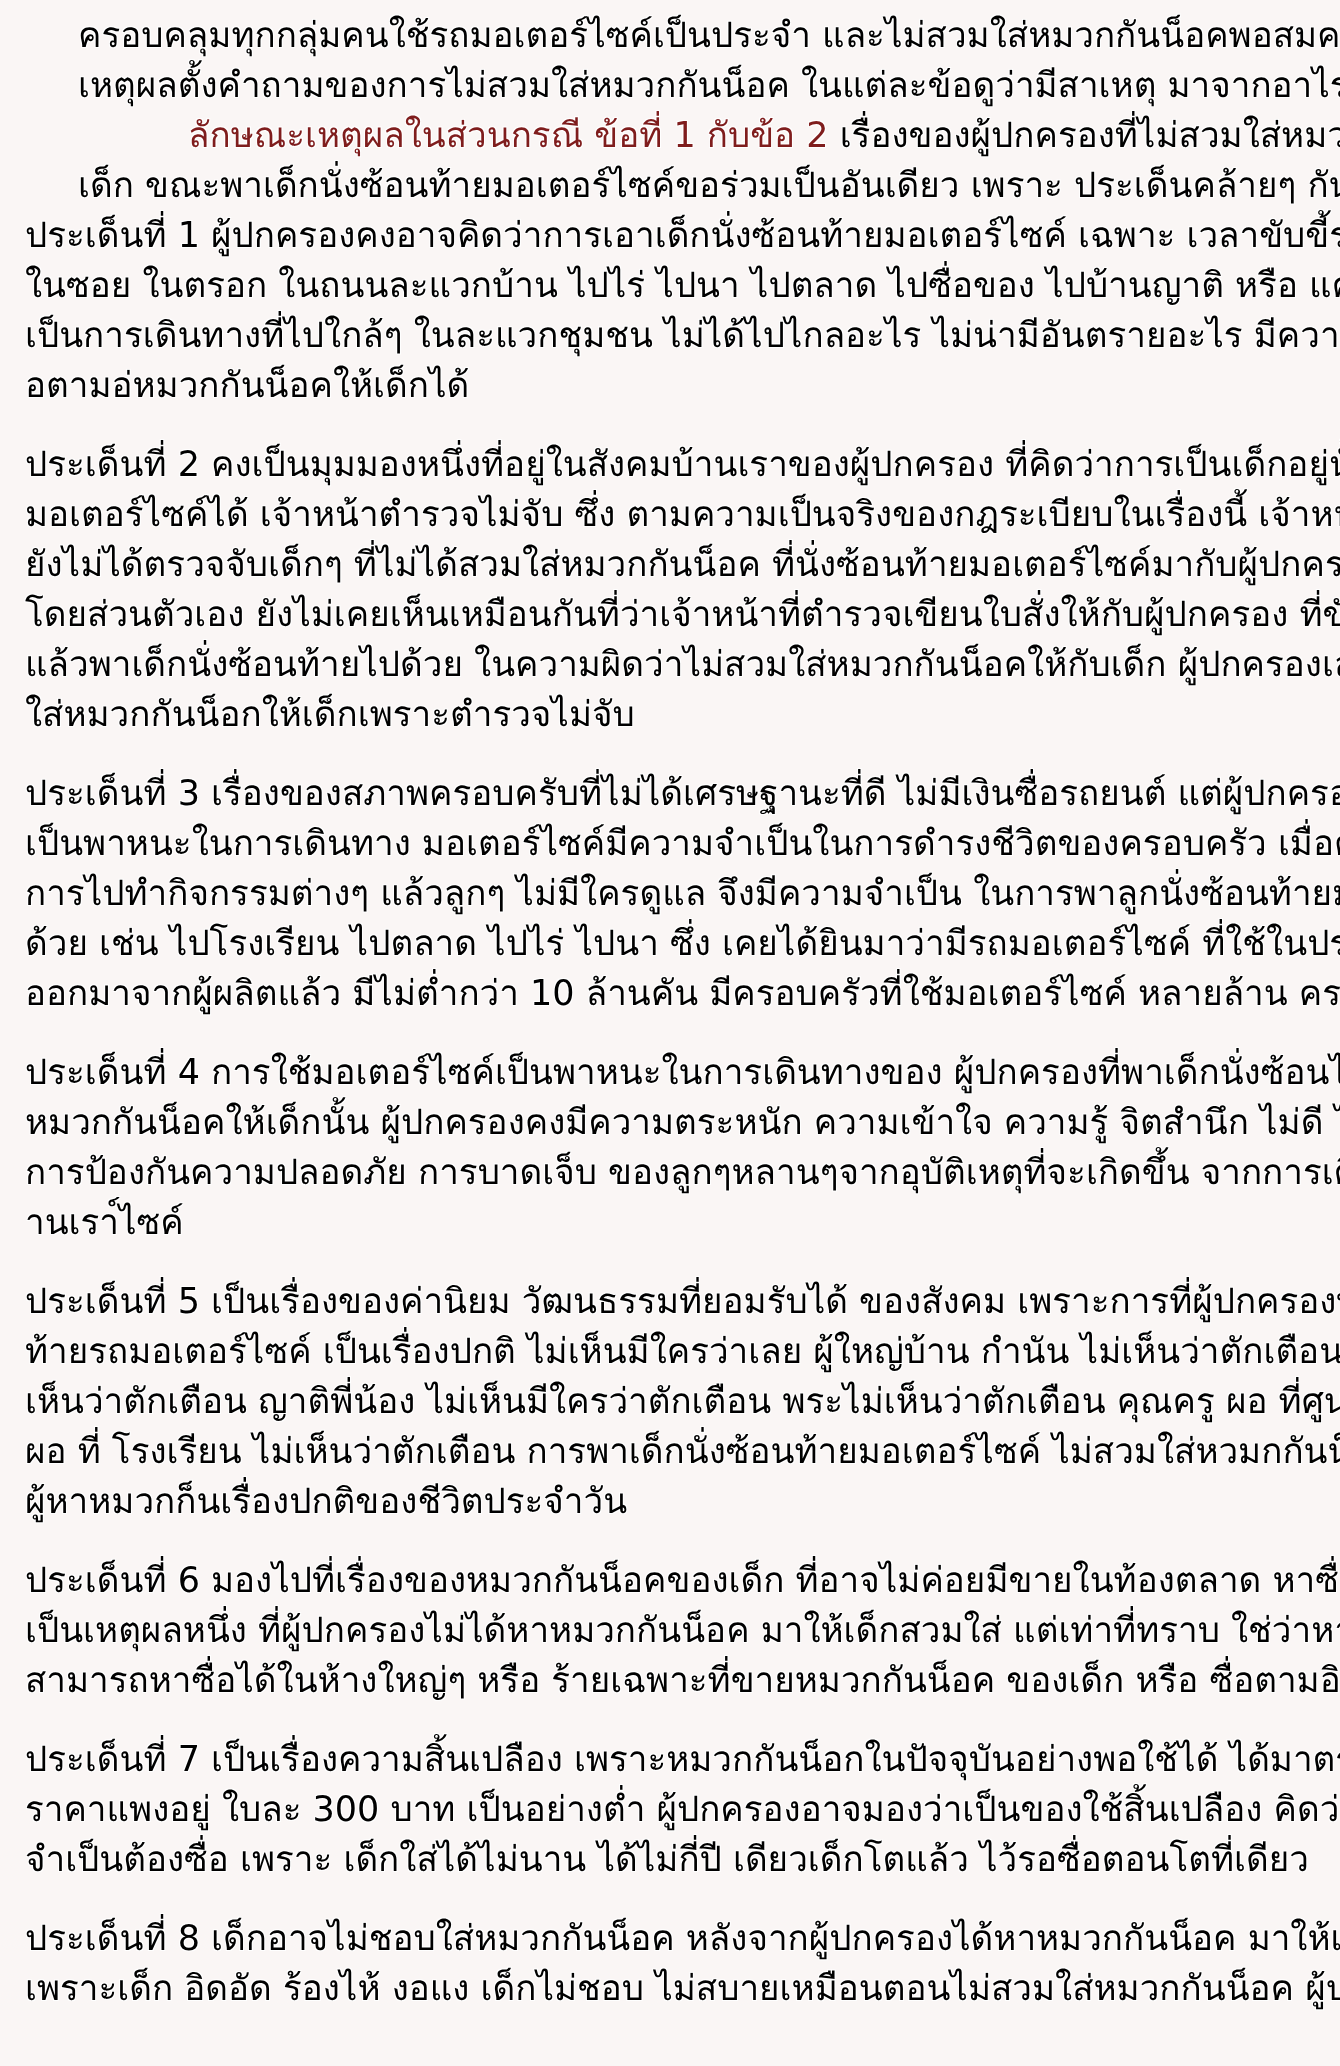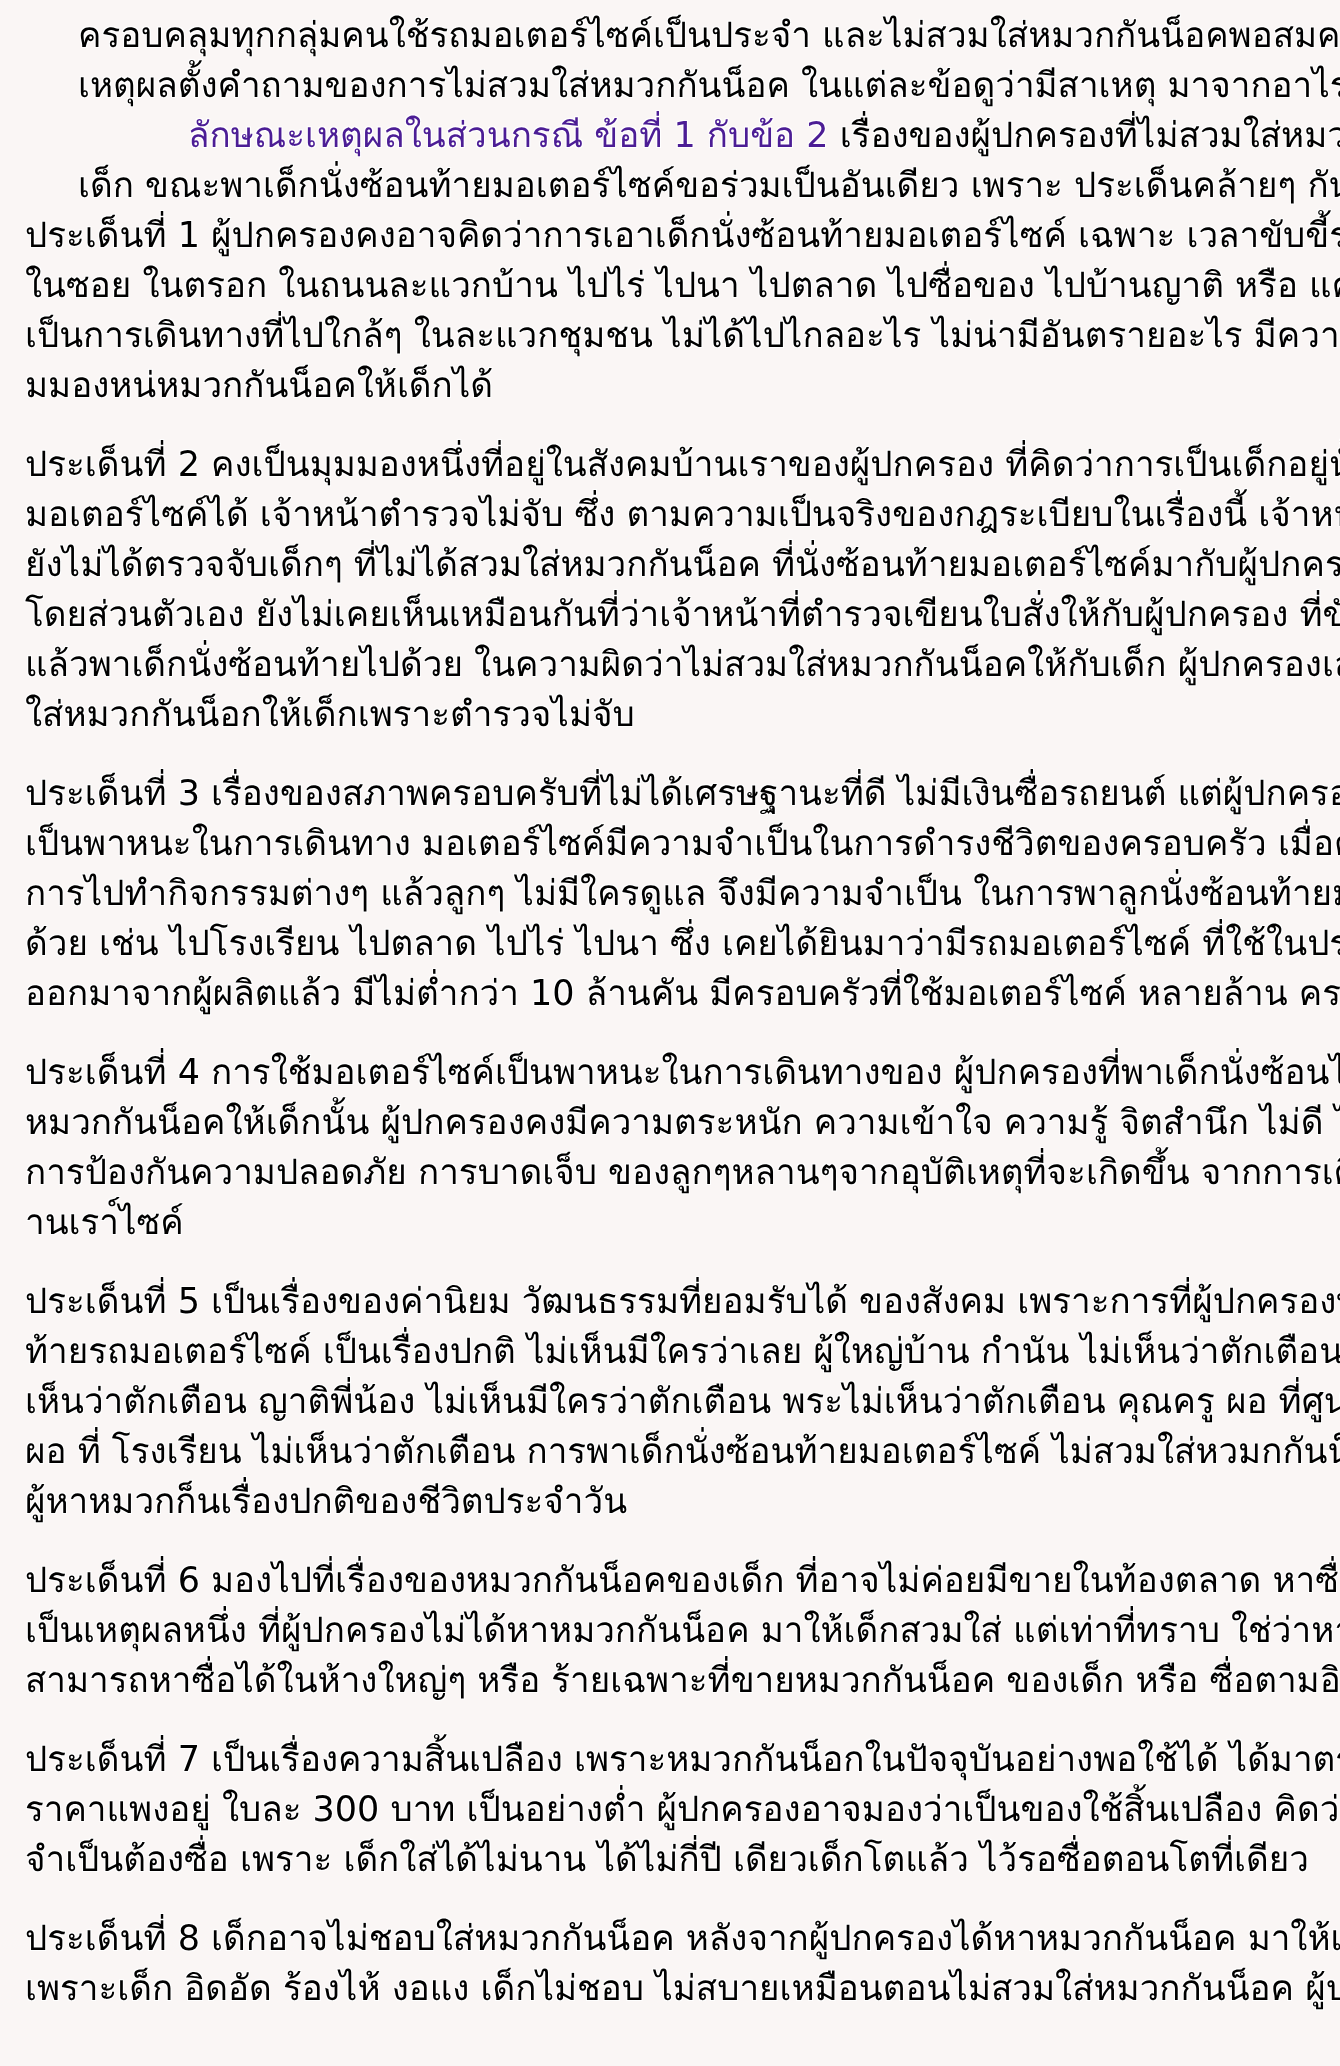--- a/index.html
+++ b/index.html
@@ -25,38 +25,38 @@
   .para {
     margin: 0 0 29px 0;
   }
   .line {
     white-space: nowrap;
     
     text-shadow: -1px -1px 0 #ffffff, 1px -1px 0 #ffffff, -1px 1px 0 #ffffff, 1px 1px 0 #ffffff;
   }
   .indent-1 { padding-left: 53px; }
   .indent-2 { padding-left: 163px; }
-  .heading-red { color: #4c1d95; }
+  .heading-red { color: #7f1d1d; }
 </style>
 </head>
 <body>
 
 <div class="doc">
 
   <div class="para">
     <div class="line indent-1">ครอบคลุมทุกกลุ่มคนใช้รถมอเตอร์ไซค์เป็นประจำ และไม่สวมใส่หมวกกันน็อคพอสมควร ที่นี้ลองมาหา</div>
     <div class="line indent-1">เหตุผลตั้งคำถามของการไม่สวมใส่หมวกกันน็อค ในแต่ละข้อดูว่ามีสาเหตุ มาจากอาไรบ้าง</div>
     <div class="line indent-2">
       <span class="heading-red">ลักษณะเหตุผลในส่วนกรณี ข้อที่ 1 กับข้อ 2</span><span> เรื่องของผู้ปกครองที่ไม่สวมใส่หมวกกันน็อคให้</span>
     </div>
     <div class="line indent-1">เด็ก ขณะพาเด็กนั่งซ้อนท้ายมอเตอร์ไซค์ขอร่วมเป็นอันเดียว เพราะ ประเด็นคล้ายๆ กัน</div>
     <div class="line">ประเด็นที่ 1 ผู้ปกครองคงอาจคิดว่าการเอาเด็กนั่งซ้อนท้ายมอเตอร์ไซค์ เฉพาะ เวลาขับขี้รถมอเตอร์ไซค์</div>
     <div class="line">ในซอย ในตรอก ในถนนละแวกบ้าน ไปไร่ ไปนา ไปตลาด ไปซื่อของ ไปบ้านญาติ หรือ แค่ไปกลับโรงเรียน</div>
     <div class="line">เป็นการเดินทางที่ไปใกล้ๆ ในละแวกชุมชน ไม่ได้ไปไกลอะไร ไม่น่ามีอันตรายอะไร มีความปลอดภัย ไม่ต้อง</div>
-    <div class="line">มมองหน่หมวกกันน็อคให้เด็กได้</div>
+    <div class="line">อตามอ่หมวกกันน็อคให้เด็กได้</div>
   </div>
 
   <div class="para">
     <div class="line">ประเด็นที่ 2 คงเป็นมุมมองหนึ่งที่อยู่ในสังคมบ้านเราของผู้ปกครอง ที่คิดว่าการเป็นเด็กอยู่นั้น นั่งซ้อนท้าย</div>
     <div class="line">มอเตอร์ไซค์ได้ เจ้าหน้าตำรวจไม่จับ ซึ่ง ตามความเป็นจริงของกฎระเบียบในเรื่องนี้ เจ้าหน้าตำรวจบ้านเรา</div>
     <div class="line">ยังไม่ได้ตรวจจับเด็กๆ ที่ไม่ได้สวมใส่หมวกกันน็อค ที่นั่งซ้อนท้ายมอเตอร์ไซค์มากับผู้ปกครองจริงๆ เพราะ</div>
     <div class="line">โดยส่วนตัวเอง ยังไม่เคยเห็นเหมือนกันที่ว่าเจ้าหน้าที่ตำรวจเขียนใบสั่งให้กับผู้ปกครอง ที่ขับขี้มอเตอร์ไซค์</div>
     <div class="line">แล้วพาเด็กนั่งซ้อนท้ายไปด้วย ในความผิดว่าไม่สวมใส่หมวกกันน็อคให้กับเด็ก ผู้ปกครองเลยติดนิสัยที่ไม่ได้</div>
     <div class="line">ใส่หมวกกันน็อกให้เด็กเพราะตำรวจไม่จับ</div>
   </div>

